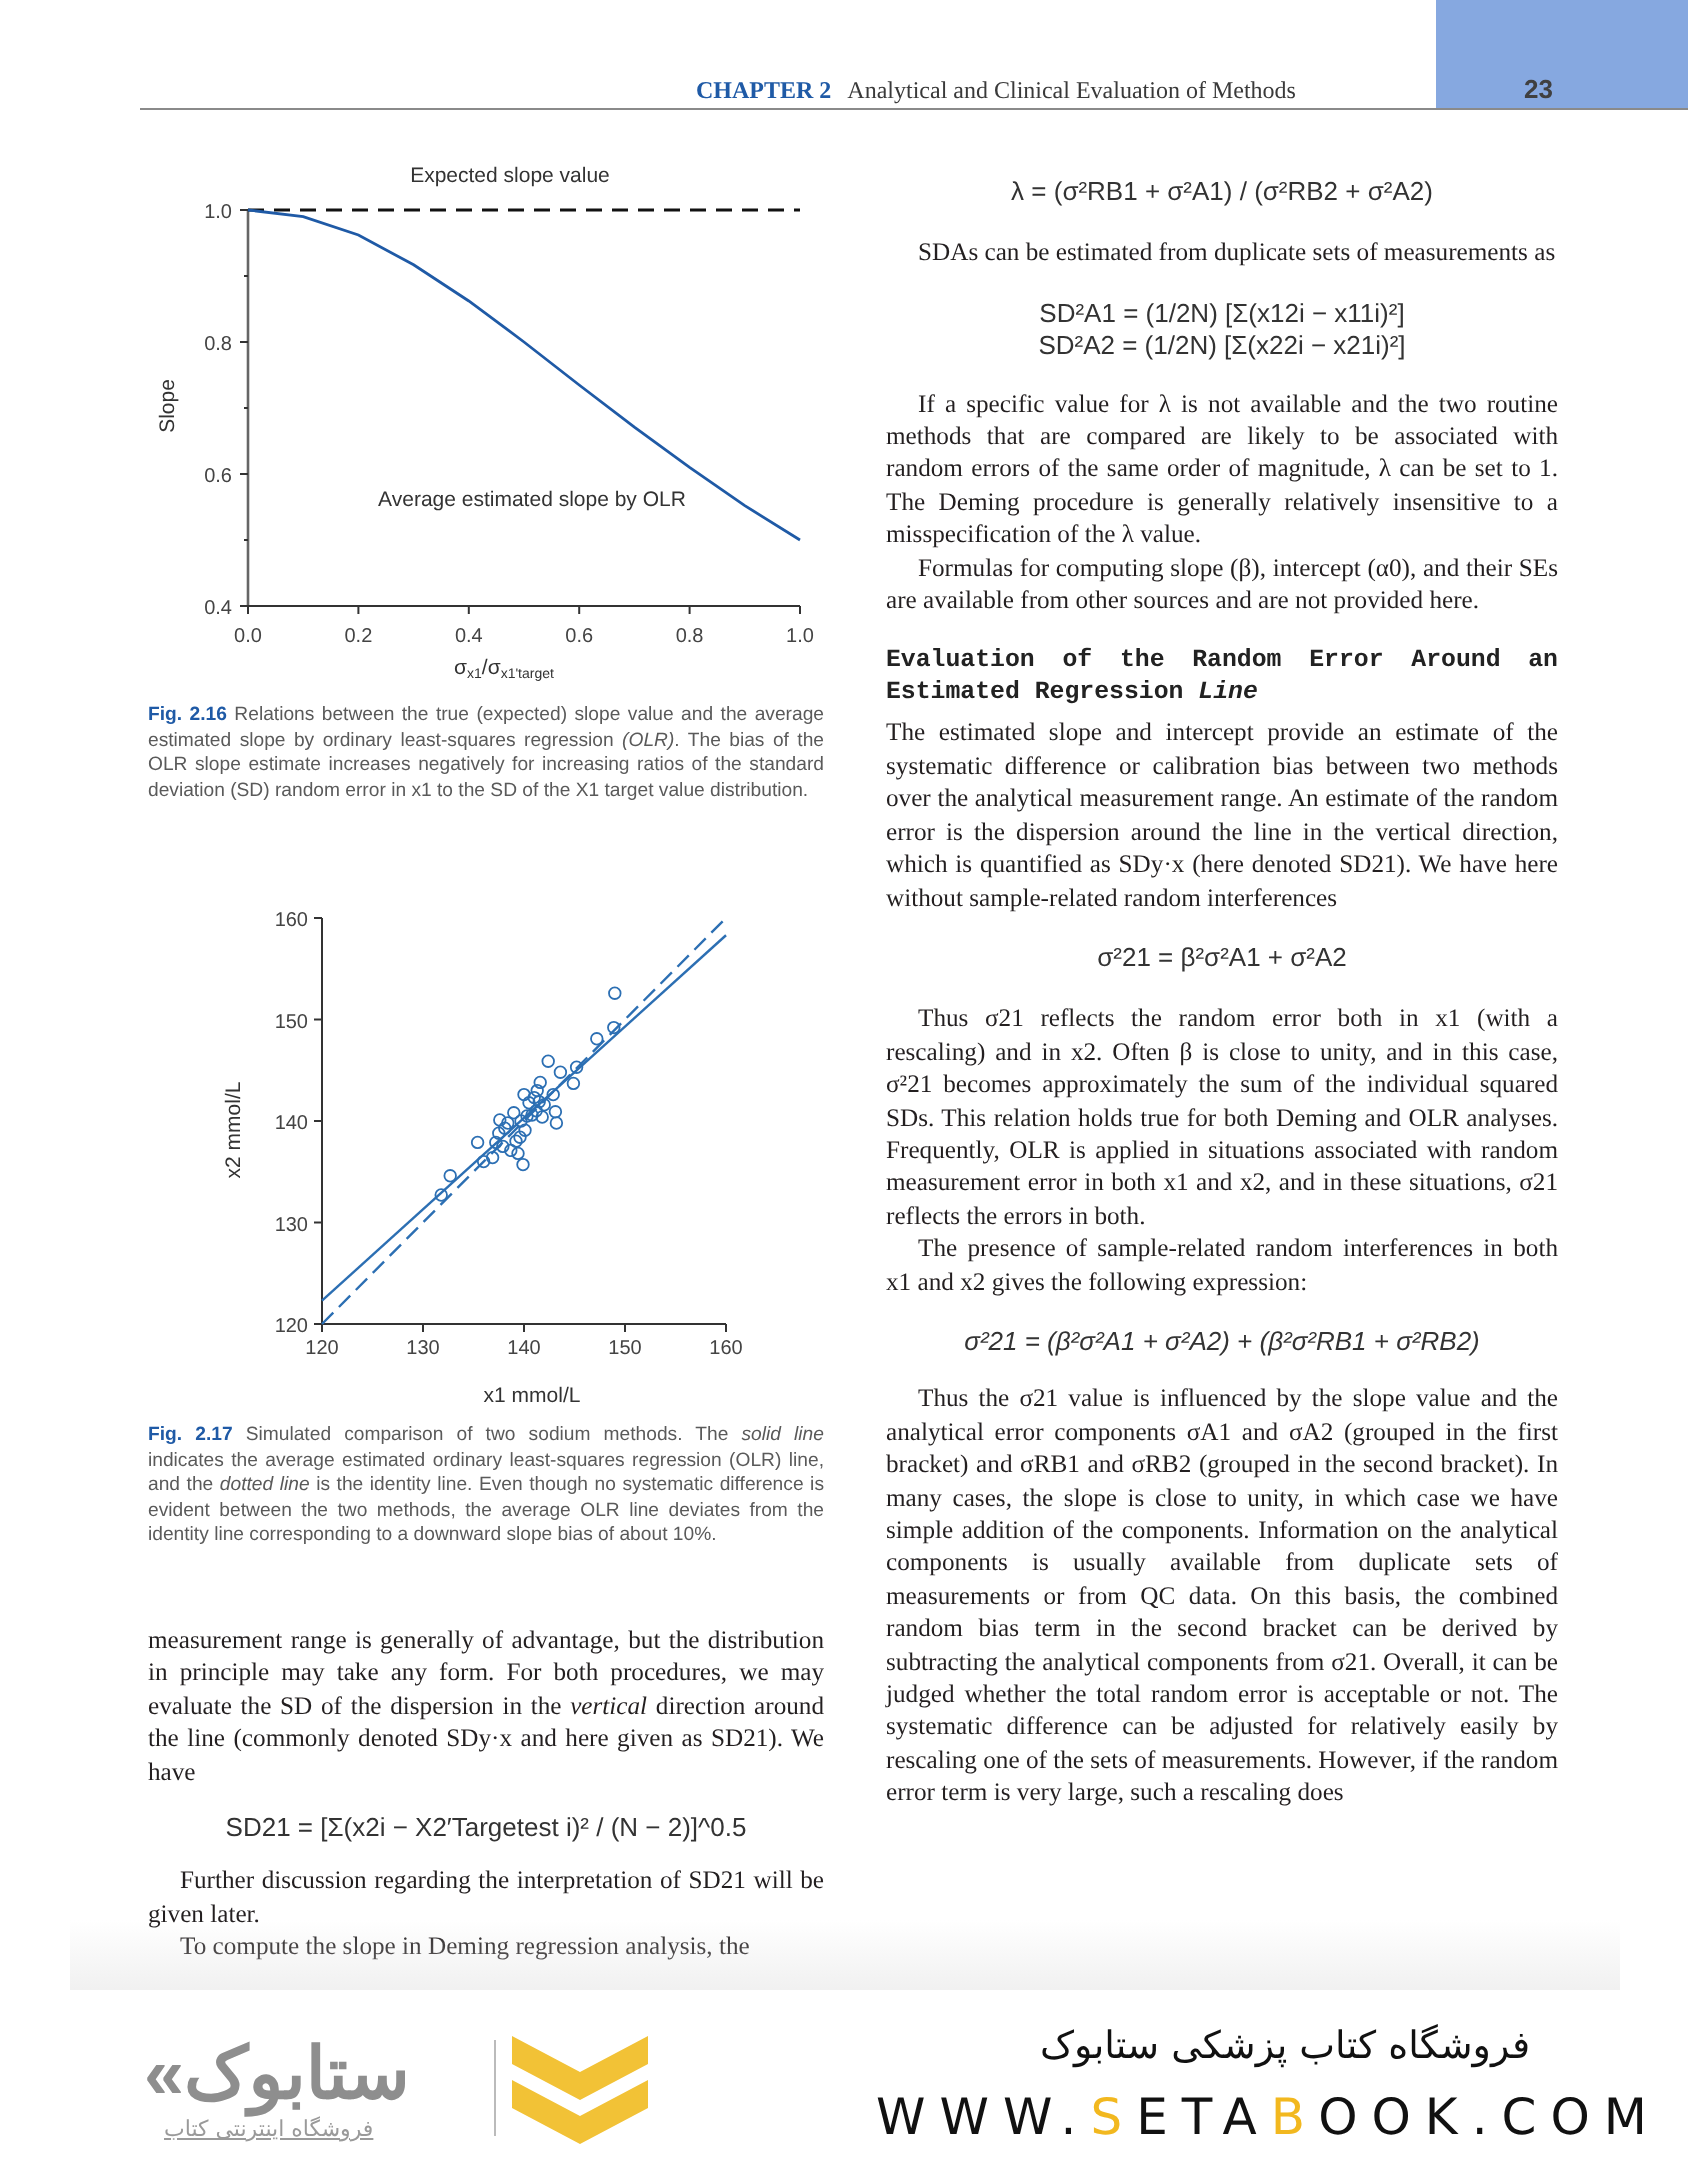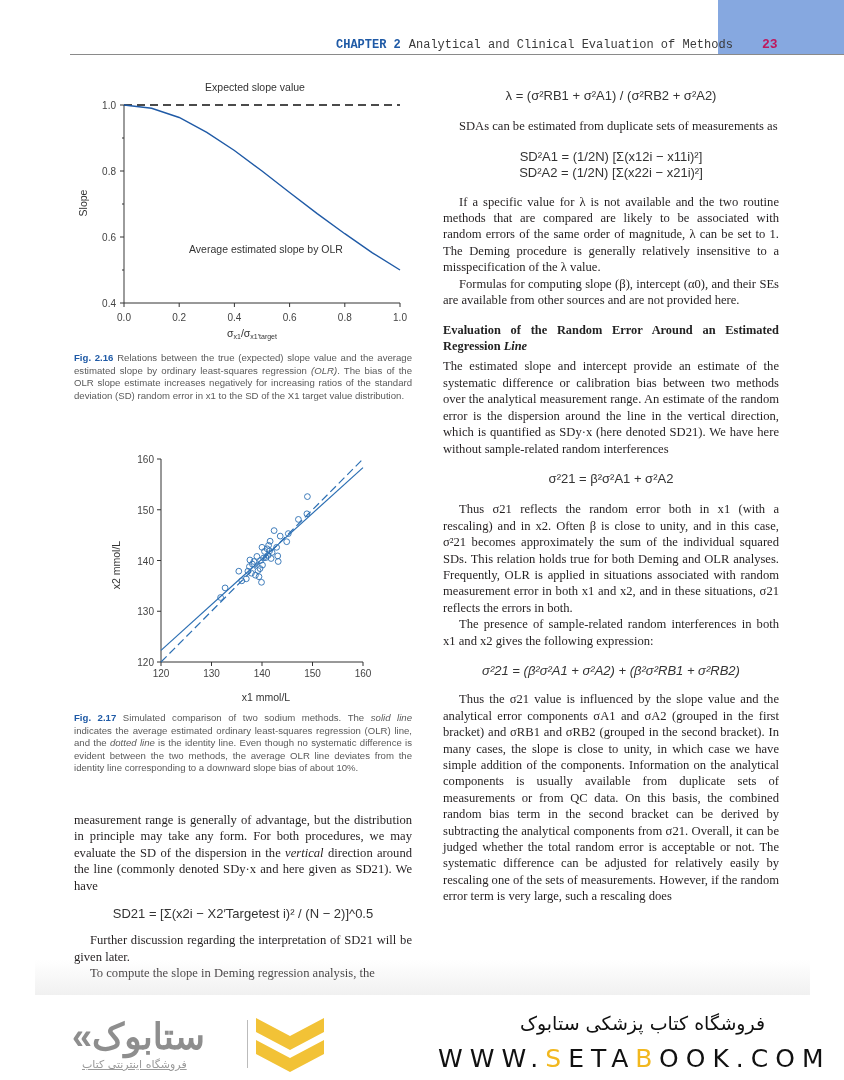--- a/index.html
+++ b/index.html
@@ -1,33 +1,33 @@
 <!DOCTYPE html>
 <html><head>
 <meta charset="utf-8">
 <style>
   html, body { margin:0; padding:0; }
   body { width:844px; height:1080px; background:#fff; position:relative; overflow:hidden;
          font-family:"Liberation Serif", serif; color:#231f20; }
   .hdr-bar { position:absolute; left:718px; top:0; width:126px; height:55px; background:#86a8e0; }
   .hdr-rule { position:absolute; left:70px; top:54px; width:774px; height:1px; background:#8a8a8a; }
-  .hdr-text { position:absolute; left:336px; top:38px; font-family:Liberation Mono, monospace; font-size:12px; color:#3a3a3a; white-space:nowrap; }
+  .hdr-text { position:absolute; left:348px; top:38px; font-family:Liberation Serif, serif; font-size:12px; color:#3a3a3a; white-space:nowrap; }
   .hdr-text b { color:#1f5aa6; font-weight:bold; margin-right:8px; }
-  .hdr-page { position:absolute; left:762px; top:37px; font-family:Liberation Mono, monospace; font-weight:bold; font-size:13px; color:#be185d; }
+  .hdr-page { position:absolute; left:762px; top:37px; font-family:Liberation Sans, sans-serif; font-weight:bold; font-size:13px; color:#404040; }
 
   .fig { position:absolute; }
   .caption { position:absolute; font-family:"Liberation Sans", sans-serif; font-size:9.6px; line-height:12.6px; color:#5a5a5a; text-align:justify; }
   .caption .fl { color:#1f5aa6; font-weight:bold; }
   .caption i { font-style:italic; }
 
   .col { position:absolute; font-size:12.6px; line-height:16.4px; text-align:justify; color:#231f20; }
   .col p { margin:0; text-indent:16px; }
   .col p.ni { text-indent:0; }
   .eq { font-family:"Liberation Sans", sans-serif; font-size:13px; color:#333; text-align:center; white-space:nowrap; }
-  .heading { font-family:Liberation Serif, serif; font-weight:bold; font-size:12.4px; line-height:16px; color:#222; }
+  .heading { font-family:Liberation Mono, monospace; font-weight:bold; font-size:12.4px; line-height:16px; color:#222; }
 
   .fade { position:absolute; left:35px; top:960px; width:775px; height:40px;
           background:linear-gradient(to bottom, rgba(235,235,235,0) 0%, rgba(225,225,225,0.55) 100%); }
   .footer { position:absolute; left:0; top:995px; width:844px; height:85px; background:#fff; }
   .logo-gray { position:absolute; left:72px; top:1016px; font-family:"Liberation Sans", sans-serif; font-size:36px; font-weight:bold; color:#8e8e8e; letter-spacing:-2px; }
   .logo-sub { position:absolute; left:82px; top:1058px; font-family:"DejaVu Sans", sans-serif; font-size:11px; color:#9a9a9a; direction:rtl;text-decoration:underline; }
   .logo-divider { position:absolute; left:247px; top:1020px; width:1px; height:48px; background:#bbb; }
   .footer-fa { position:absolute; left:520px; top:1012px; font-family:"DejaVu Sans", sans-serif; font-size:19px; color:#111; direction:rtl; }
   .footer-url { position:absolute; left:438px; top:1044px; font-family:"DejaVu Sans", sans-serif; font-size:25px; letter-spacing:7px; color:#111; }
   .footer-url .y { color:#f2b81f; }

